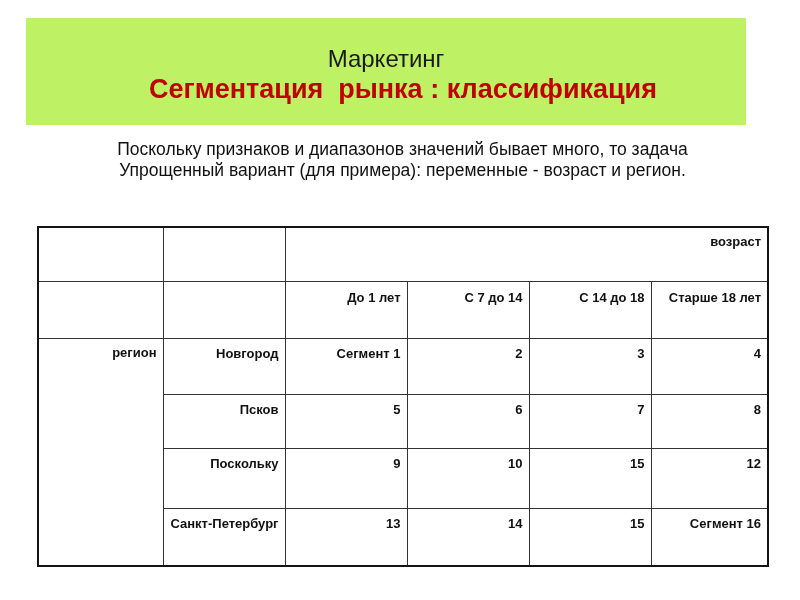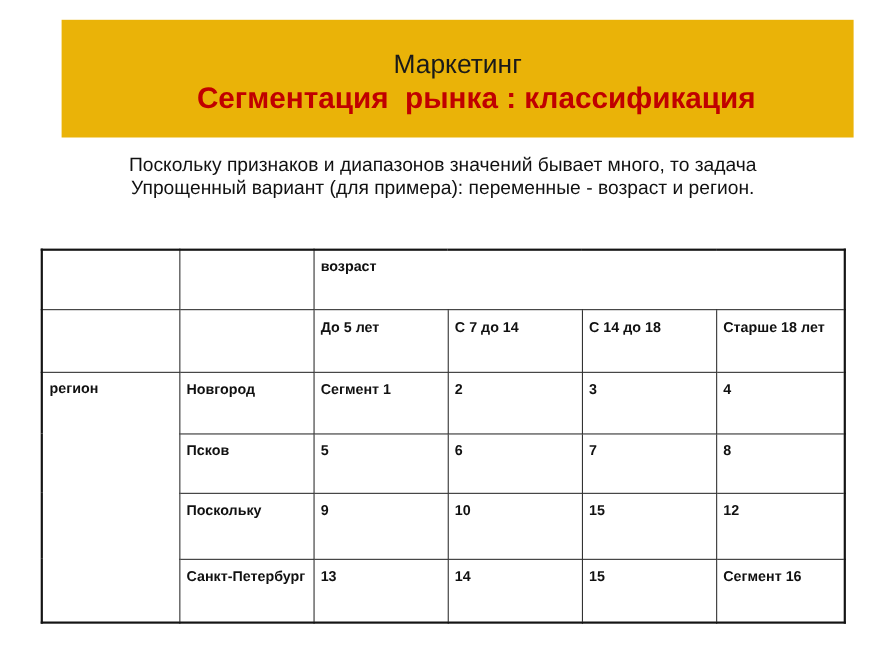--- a/index.html
+++ b/index.html
@@ -7,22 +7,22 @@
     width:800px;height:600px;
     background:#ffffff;
     font-family:"Liberation Sans", sans-serif;
     -webkit-font-smoothing:antialiased;
   }
   .slide{
     position:relative;width:800px;height:600px;background:#ffffff;overflow:hidden;
   }
   
   .banner{
-    position:absolute;left:56px;top:18px;width:720px;height:107px;
-    background:#eab308;text-align:center;
+    position:absolute;left:26px;top:18px;width:720px;height:107px;
+    background:#bef264;text-align:center;
   }
   .banner-title{
     margin-top:26px;
     font-size:24px;line-height:29px;font-weight:400;color:#1a1a1a;
   }
   .banner-subtitle{
     font-size:27px;line-height:33px;font-weight:700;color:#C00000;
     white-space:pre-wrap;
     margin-left:34px;
   }
@@ -34,21 +34,21 @@
   .bodytext .cont{padding-left:30px;display:block;}
   .bodytext p{margin:0;text-align:center;}
   
   table.seg{
     position:absolute;left:37px;top:226px;width:730px;
     table-layout:fixed;border-collapse:collapse;
     border:2px solid #141414;
   }
   table.seg td{
     border:1px solid #333333;
-    vertical-align:top;text-align:left;
+    vertical-align:top;text-align:right;
     font-size:13px;font-weight:700;color:#111111;
     padding:7px 6px 0 6px;
     overflow:hidden;
   }
   tr.r1{height:54px;} tr.r2{height:57px;} tr.r3{height:56px;}
   tr.r4{height:54px;padding-left:20px;} tr.r5{height:60px;} tr.r6{height:58px;}
   td.cell-vozrast{
     font-size:30px;font-weight:400;vertical-align:middle;padding:0;line-height:1;
   }
   td.cell-region{
@@ -83,21 +83,21 @@
     </colgroup>
     <tbody>
       <tr class="r1">
         <td></td>
         <td></td>
         <td class="cell-vozrast" colspan="4">возраст</td>
       </tr>
       <tr class="r2">
         <td></td>
         <td></td>
-        <td class="age-col">До 5 лет</td>
+        <td class="age-col">До 1 лет</td>
         <td class="age-col">С 7 до 14</td>
         <td class="age-col">С 14 до 18</td>
         <td class="age-col">Старше 18 лет</td>
       </tr>
       <tr class="r3">
         <td class="cell-region" rowspan="4">регион</td>
         <td class="region-name">Новгород</td>
         <td>Сегмент 1</td>
         <td>2</td>
         <td>3</td>

